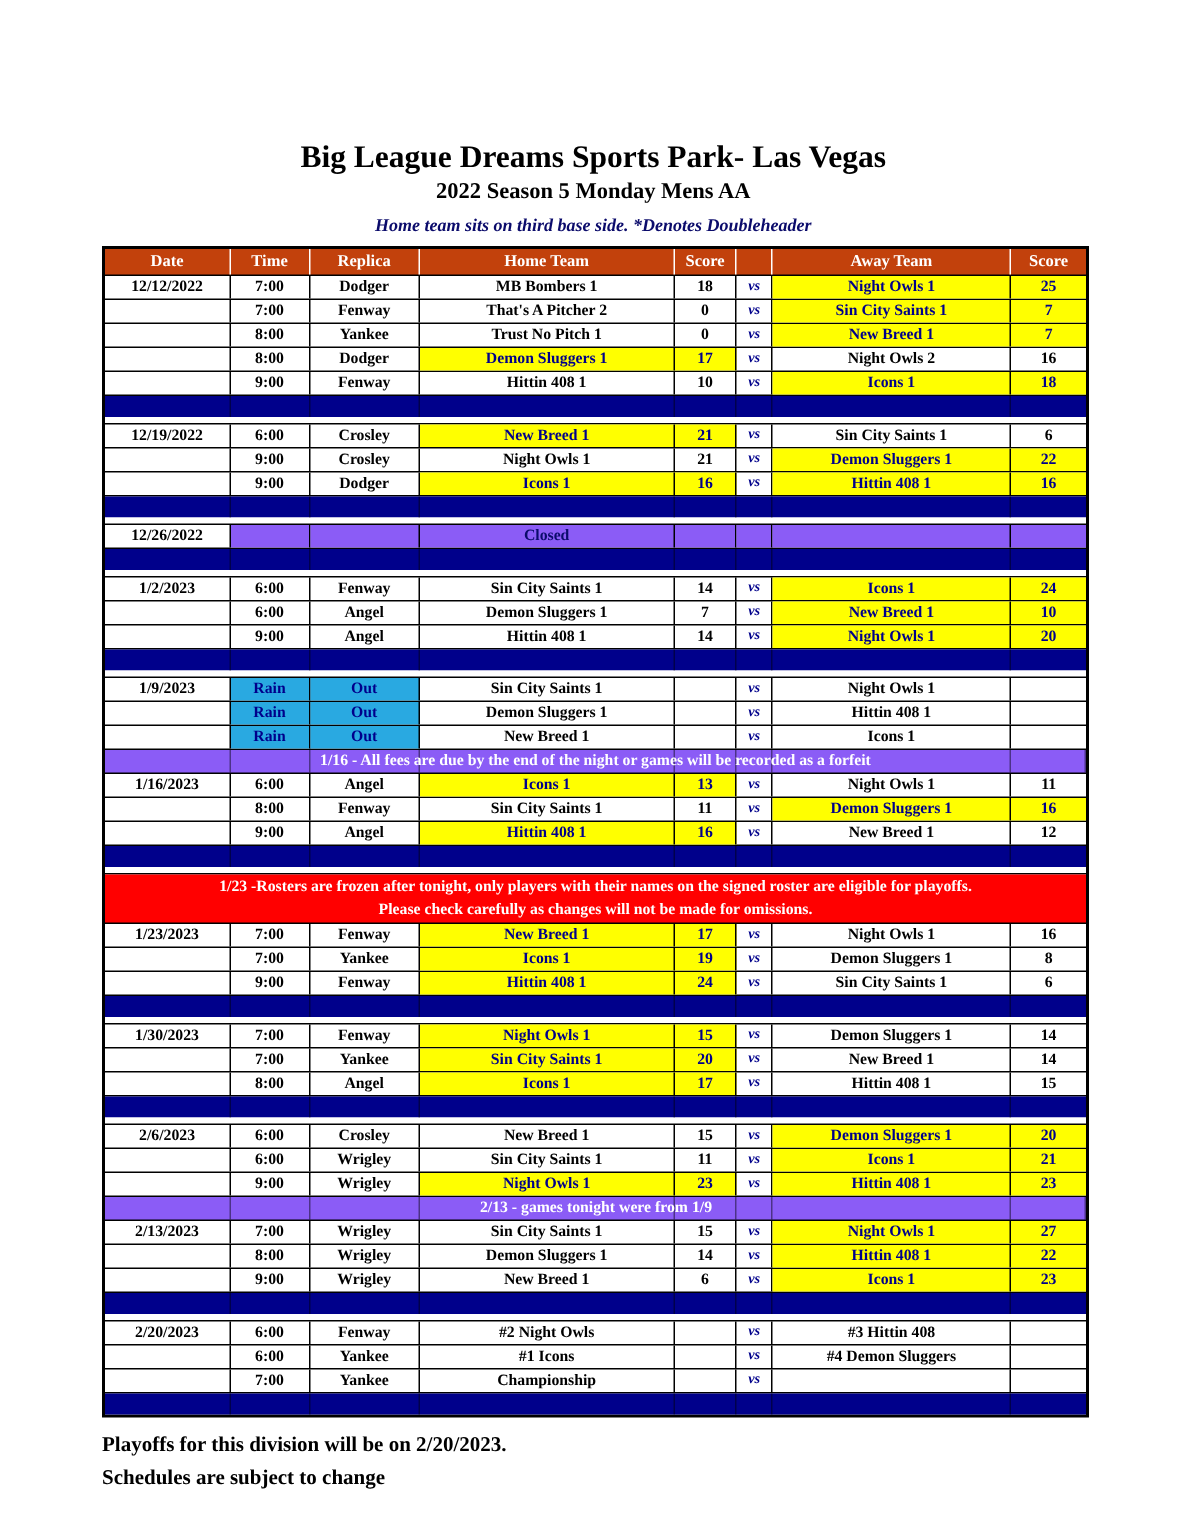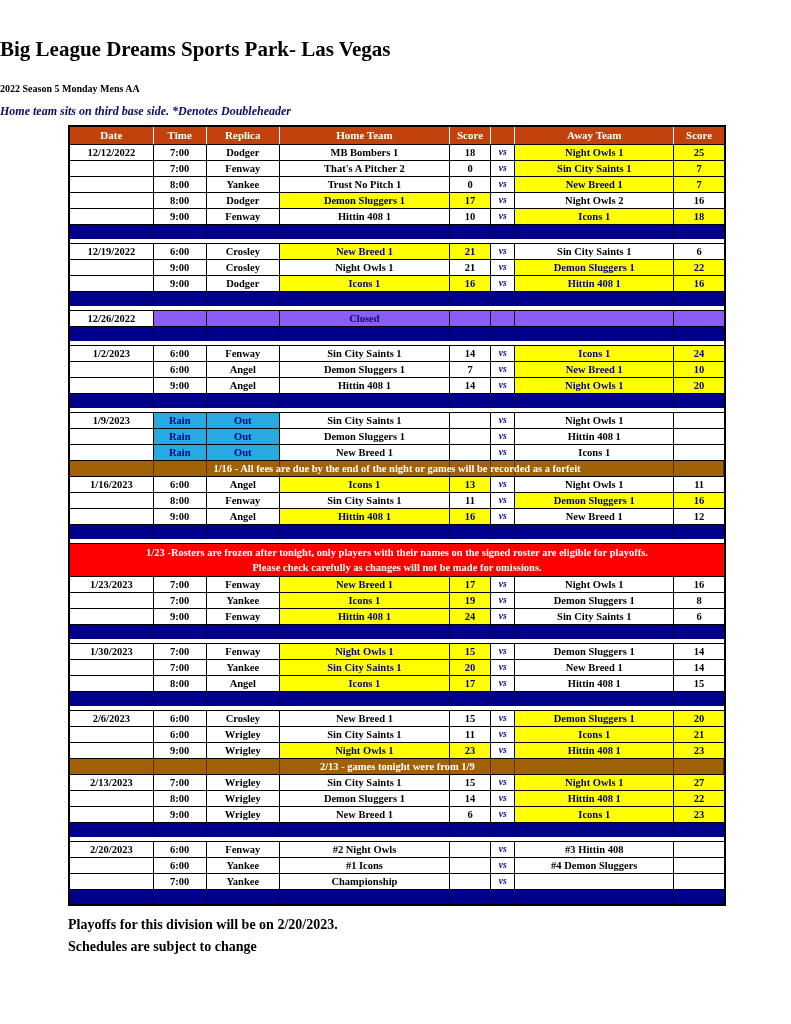--- a/index.html
+++ b/index.html
@@ -2,23 +2,23 @@
 <html><head>
 <meta charset="utf-8">
 <style>
   html,body{margin:0;padding:0;background:#fff;}
   .page{
     width:791px;height:1024px;background:#ffffff;position:relative;
     font-family:"Liberation Serif", serif;font-weight:bold;color:#000;
     overflow:hidden;
   }
   
-  .titles{padding-top:37px;}
+  .titles{text-align:center;padding-top:92px;}
   .title-main{font-size:21px;line-height:24px;}
-  .title-sub{font-size:10px;line-height:18px;margin-top:19px;}
+  .title-sub{font-size:15px;line-height:18px;margin-top:3px;}
   .title-note{font-size:12px;line-height:14px;margin-top:6px;font-style:italic;color:#0b0b6b;}
   
   .sched{
     width:654px;margin:7px 0 0 68px;border:2px solid #000;box-sizing:content-box;
     background:#fff;
   }
   .row{display:flex;height:15px;border-bottom:1px solid #000;}
   .cell{
     box-sizing:border-box;border-right:1px solid #000;display:flex;
     align-items:center;justify-content:center;font-size:10.5px;line-height:11px;
@@ -36,21 +36,21 @@
   
   .row.hdr{height:17px;background:#c2410c;color:#fff;}
   .row.hdr .cell{border-right:1px solid #fff;font-size:11px;}
   .row.hdr .cell:last-child{border-right:none;}
   
   .row.sep{height:14px;background:#00008B;border-bottom:none;}
   .row.sep .cell{border-right:1px solid rgba(0,0,0,0.45);}
   .row.sep .cell:last-child{border-right:none;}
   .row.gap{height:4px;border-bottom:1px solid #000;background:#fff;}
   
-  .row.note{height:15px;background:#a16207;position:relative;}
+  .row.note{height:15px;background:#8b5cf6;position:relative;}
   .row.note .cell{border-right:1px solid rgba(0,0,0,0.45);}
   .row.note .cell:last-child{border-right:none;}
   .note-text{
     position:absolute;top:0;bottom:0;display:flex;align-items:center;justify-content:center;
     color:#fff;font-size:10.5px;white-space:nowrap;
   }
   .note-text.full{left:0;right:0;}
   .note-text.home{left:32.1%;width:35.9%;}
   
   .row.banner{height:32px;background:#FF0000;color:#fff;flex-direction:column;

